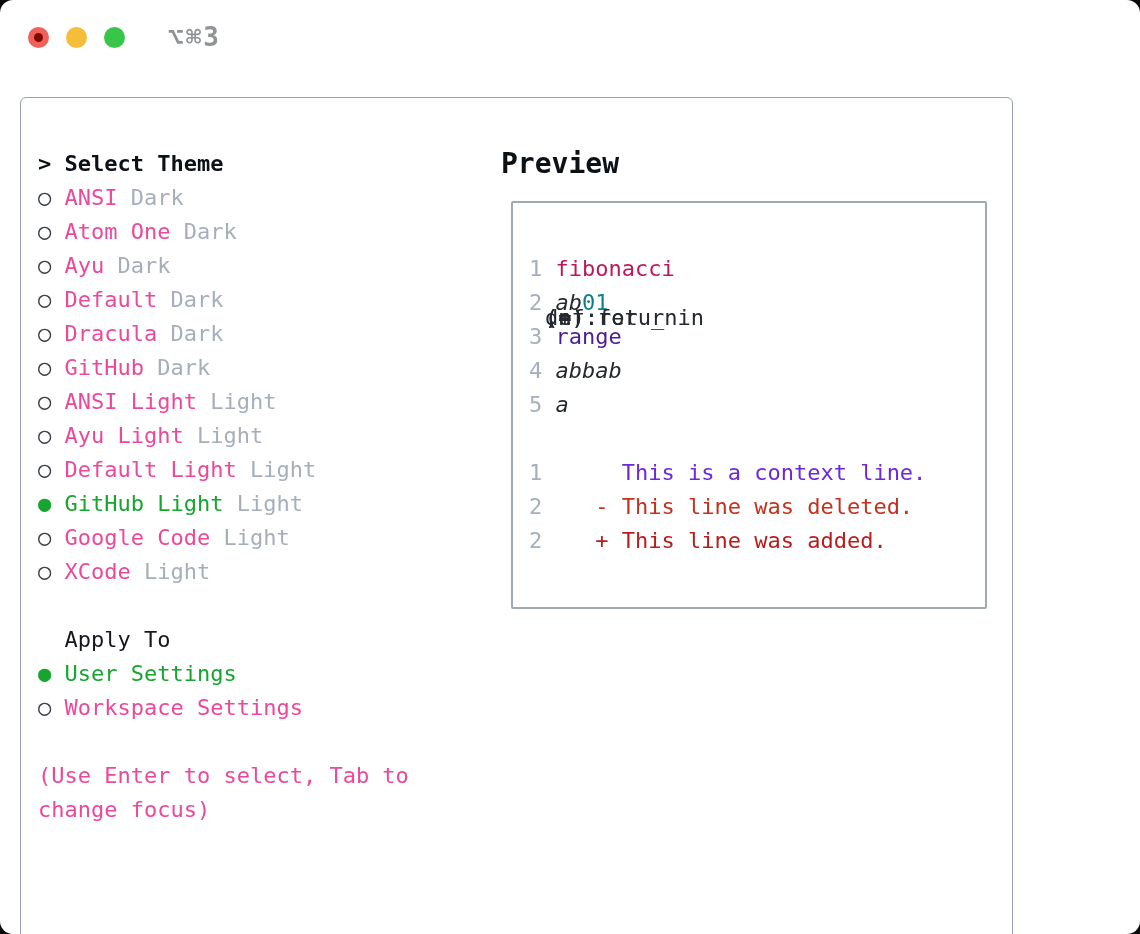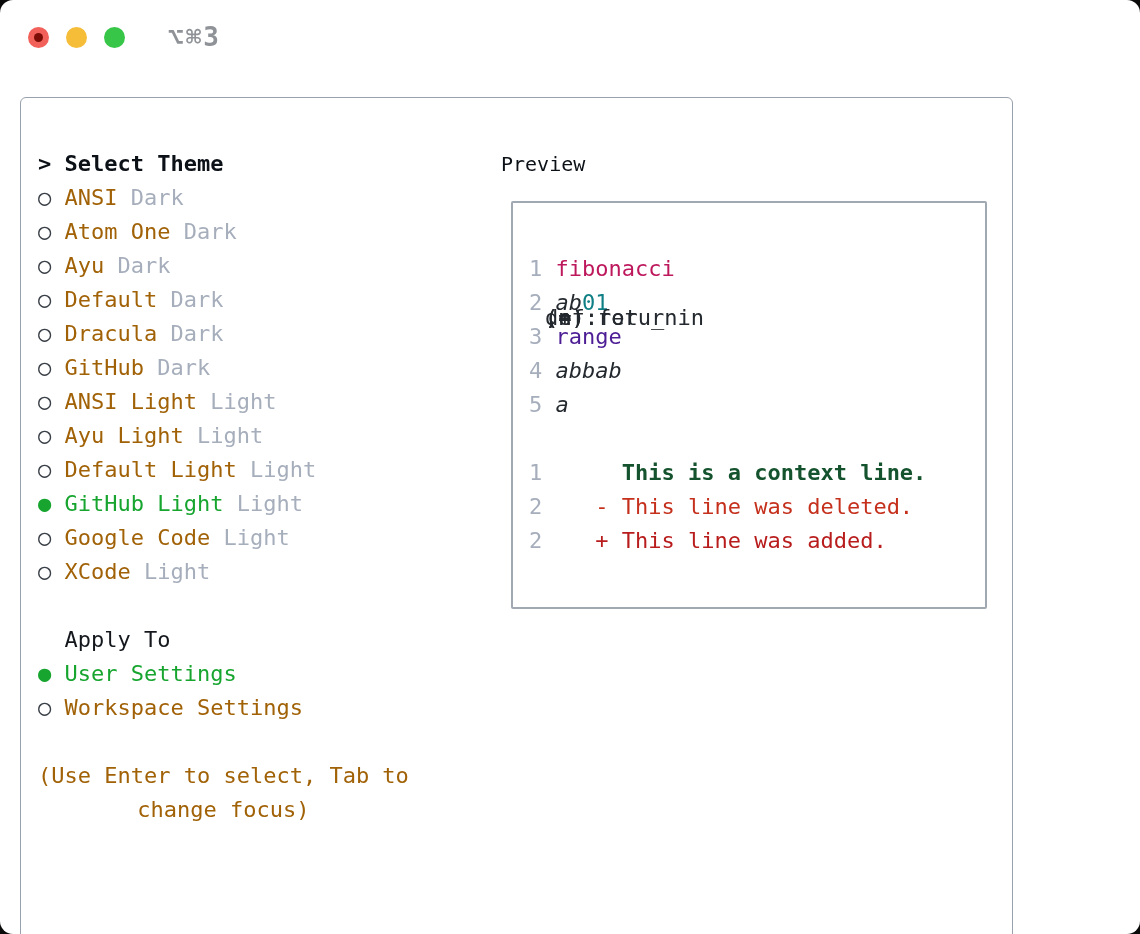--- a/index.html
+++ b/index.html
@@ -25,46 +25,46 @@
     border:1.5px solid #98a1ac;border-radius:6px;box-sizing:border-box;background:#fff;
   }
   .list{
     position:absolute;left:17px;top:49px;
     font-size:22px;line-height:34px;white-space:pre;color:#24292f;
   }
   .row{height:34px;}
   .row-header{font-weight:bold;color:#0c1117;}
   .marker{color:#3a4047;}
   .marker.sel{color:#17a52f;}
-  .name{color:#a16207;}
+  .name{color:#ec4899;}
   .name.sel{color:#17a52f;}
   .variant{color:#a6aebc;}
   .apply-header{color:#14181d;}
-  .help-line{color:#a16207;height:34px;text-align:center;}
+  .help-line{color:#ec4899;height:34px;}
   
   .preview-title{
     position:absolute;left:480px;top:49px;height:34px;line-height:34px;
-    font-size:20px;font-weight:normal;color:#0c1117;white-space:pre;
+    font-size:28px;font-weight:bold;color:#0c1117;white-space:pre;
   }
   .preview-box{
     position:absolute;left:490px;top:103px;width:476px;height:408px;
     border:2px solid #a0a8b2;border-radius:2px;box-sizing:border-box;background:#fff;
   }
   .code{
     position:absolute;left:16px;top:49px;
     font-size:22px;line-height:34px;white-space:pre;
   }
   .cline{height:34px;}
   .lnum{color:#a6aebc;}
   .seg.code{color:#24292f;}
   .seg.func{color:#be185d;}
   .seg.numlit{color:#0e7f84;}
   .seg.call{color:#4c1d95;}
   .seg.var{color:#24292f;font-style:italic;}
-  .seg.context{color:#14532d;font-weight:bold;}
+  .seg.context{color:#6d28d9;}
   .seg.deleted{color:#c5301c;margin-top:37px;}
   .seg.added{color:#b91c1c;}
 </style>
 </head>
 <body>
 
 <div class="window">
 
   <div class="titlebar">
     <div class="light close"></div>

